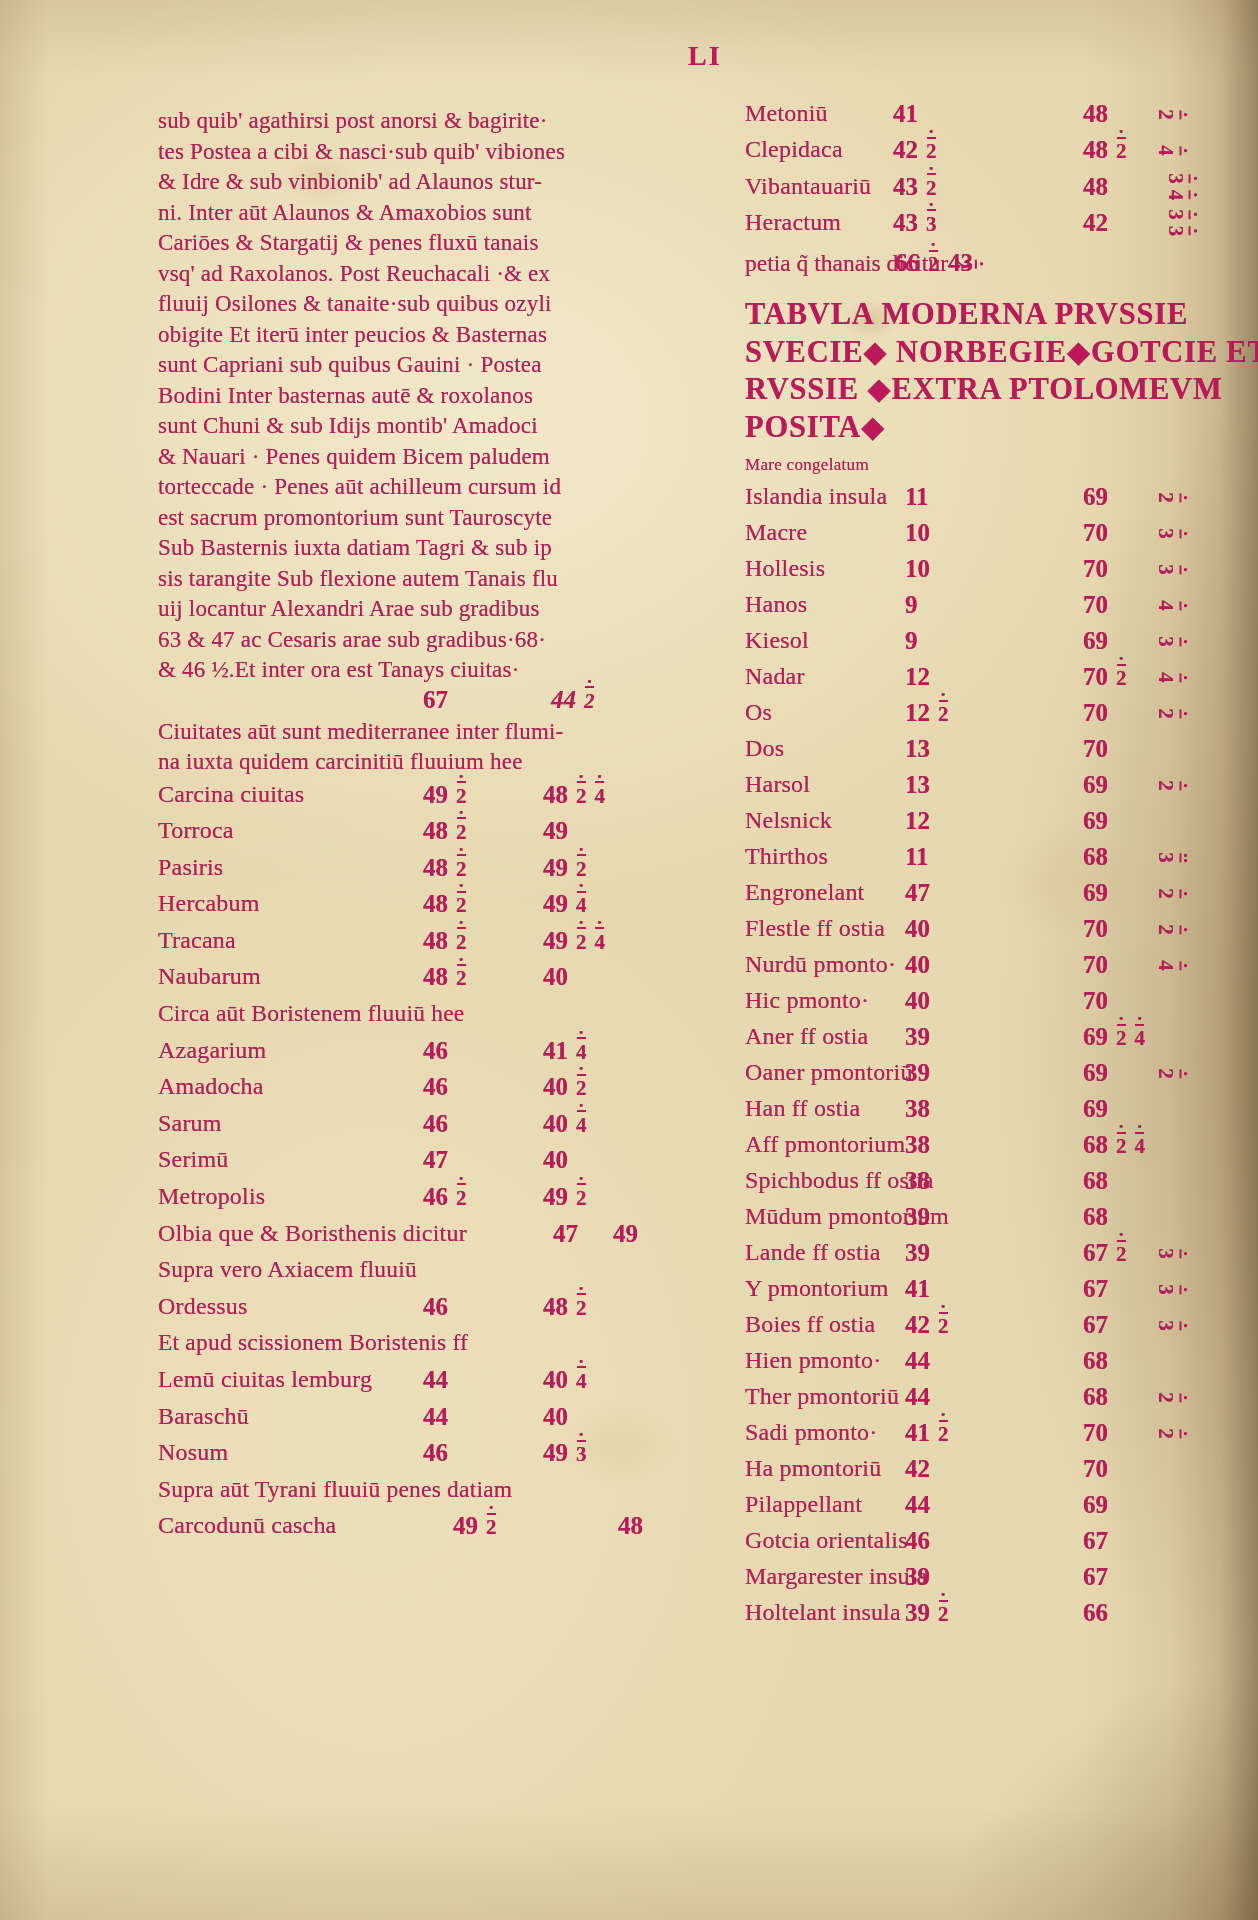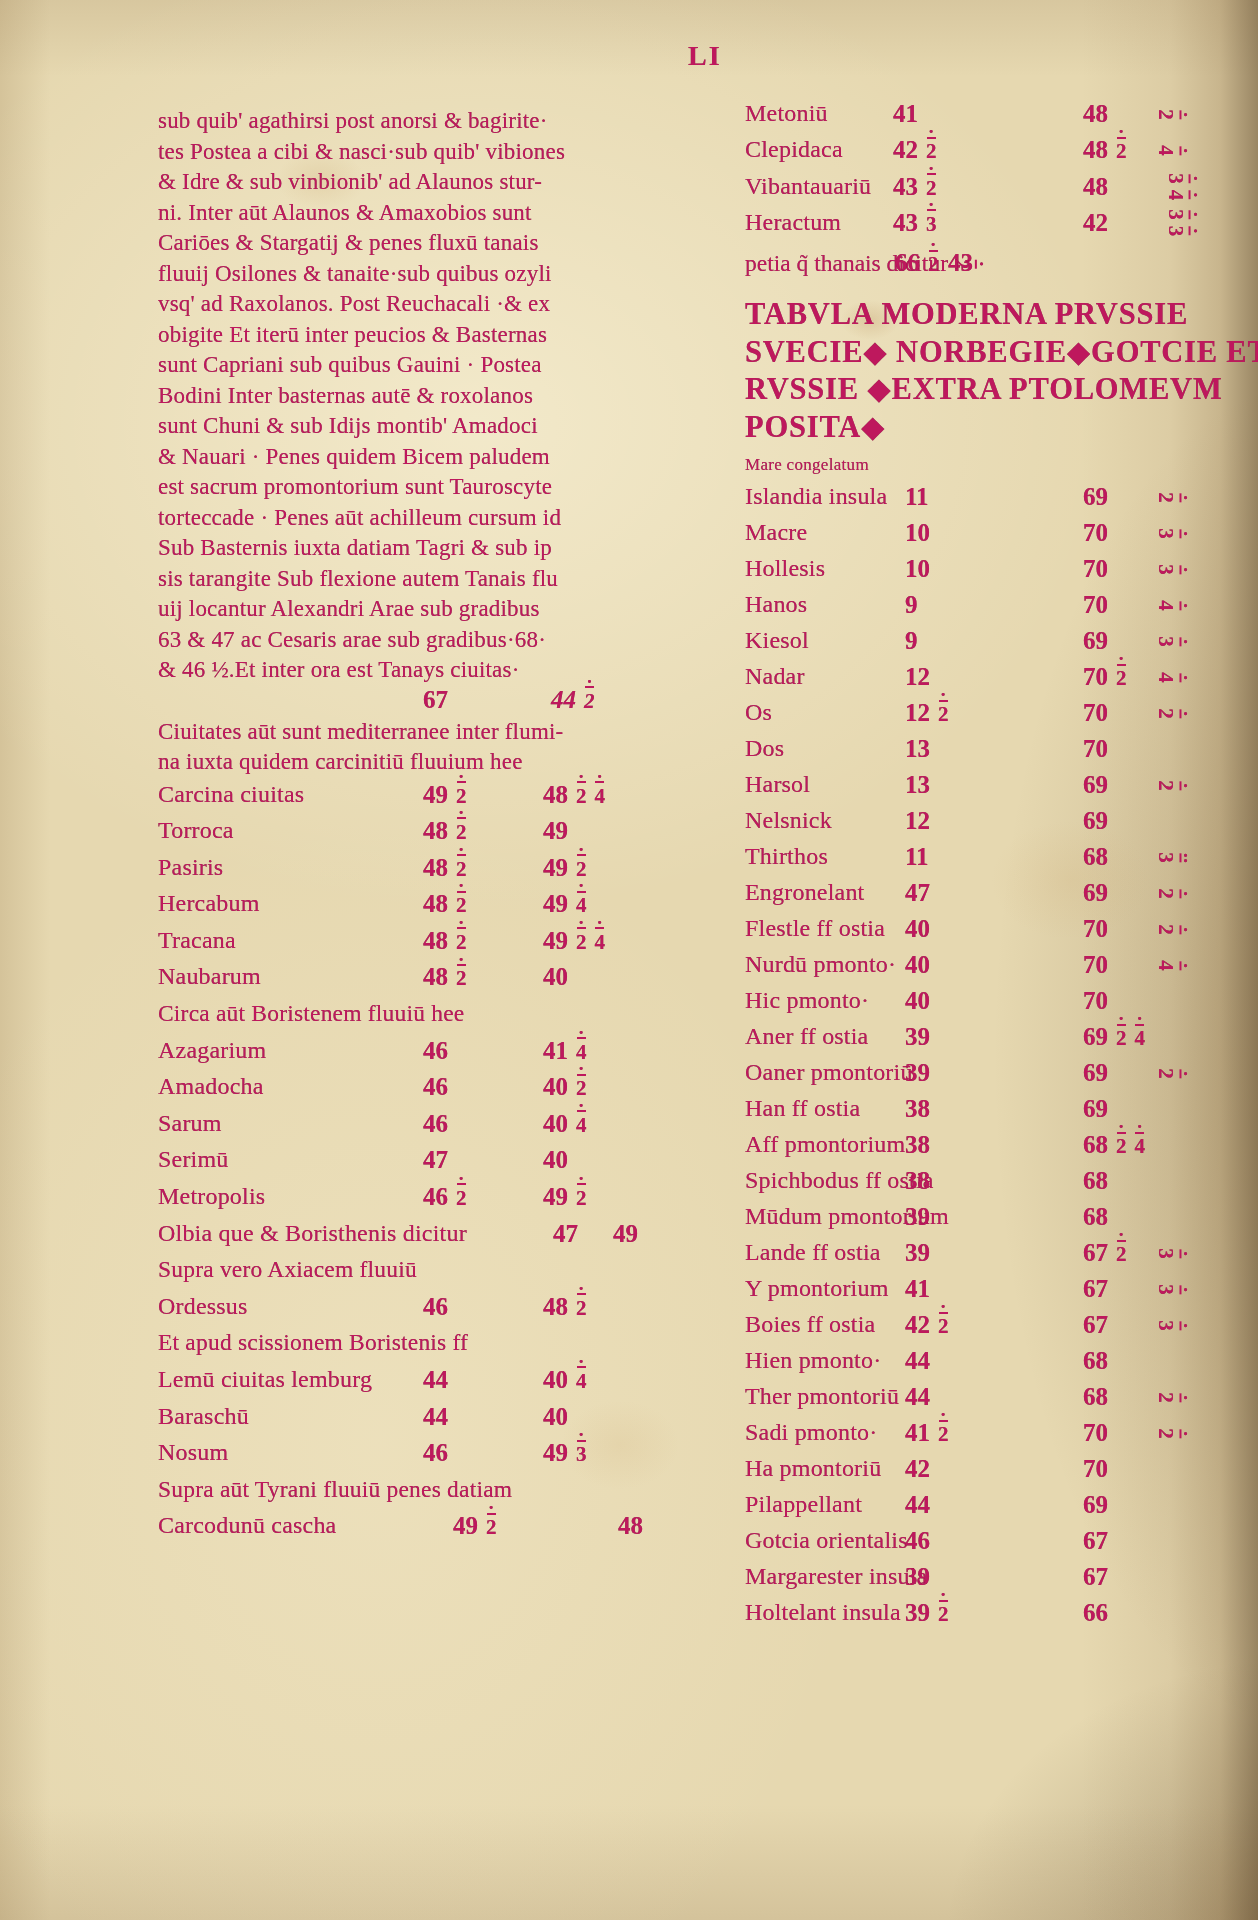--- a/index.html
+++ b/index.html
@@ -90,29 +90,29 @@
 
 <div id="folio" class="ink">LI</div>
 
 <div id="col-left" class="ink">
   <div id="prose-top">
       <div class="pline">sub quib' agathirsi post anorsi &amp; bagirite·</div>
       <div class="pline">tes Postea a cibi &amp; nasci·sub quib' vibiones</div>
       <div class="pline">&amp; Idre &amp; sub vinbionib' ad Alaunos stur-</div>
       <div class="pline">ni. Inter aūt Alaunos &amp; Amaxobios sunt</div>
       <div class="pline">Cariōes &amp; Stargatij &amp; penes fluxū tanais</div>
+      <div class="pline">vsq' ad Raxolanos. Post Reuchacali ·&amp; ex</div>
       <div class="pline">fluuij Osilones &amp; tanaite·sub quibus ozyli</div>
-      <div class="pline">vsq' ad Raxolanos. Post Reuchacali ·&amp; ex</div>
       <div class="pline">obigite Et iterū inter peucios &amp; Basternas</div>
       <div class="pline">sunt Capriani sub quibus Gauini · Postea</div>
       <div class="pline">Bodini Inter basternas autē &amp; roxolanos</div>
       <div class="pline">sunt Chuni &amp; sub Idijs montib' Amadoci</div>
       <div class="pline">&amp; Nauari · Penes quidem Bicem paludem</div>
+      <div class="pline">torteccade · Penes aūt achilleum cursum id</div>
       <div class="pline">est sacrum promontorium sunt Tauroscyte</div>
-      <div class="pline">torteccade · Penes aūt achilleum cursum id</div>
       <div class="pline">Sub Basternis iuxta datiam Tagri &amp; sub ip</div>
       <div class="pline">sis tarangite Sub flexione autem Tanais flu</div>
       <div class="pline">uij locantur Alexandri Arae sub gradibus</div>
       <div class="pline">63 &amp; 47 ac Cesaris arae sub gradibus·68·</div>
       <div class="pline">&amp; 46 ½.Et inter ora est Tanays ciuitas·</div>
     </div>
   <div class="coordline">
     <span class="ca">67</span>
     <span class="cb"><span>44</span><span class="fx">2</span></span>
   </div>

